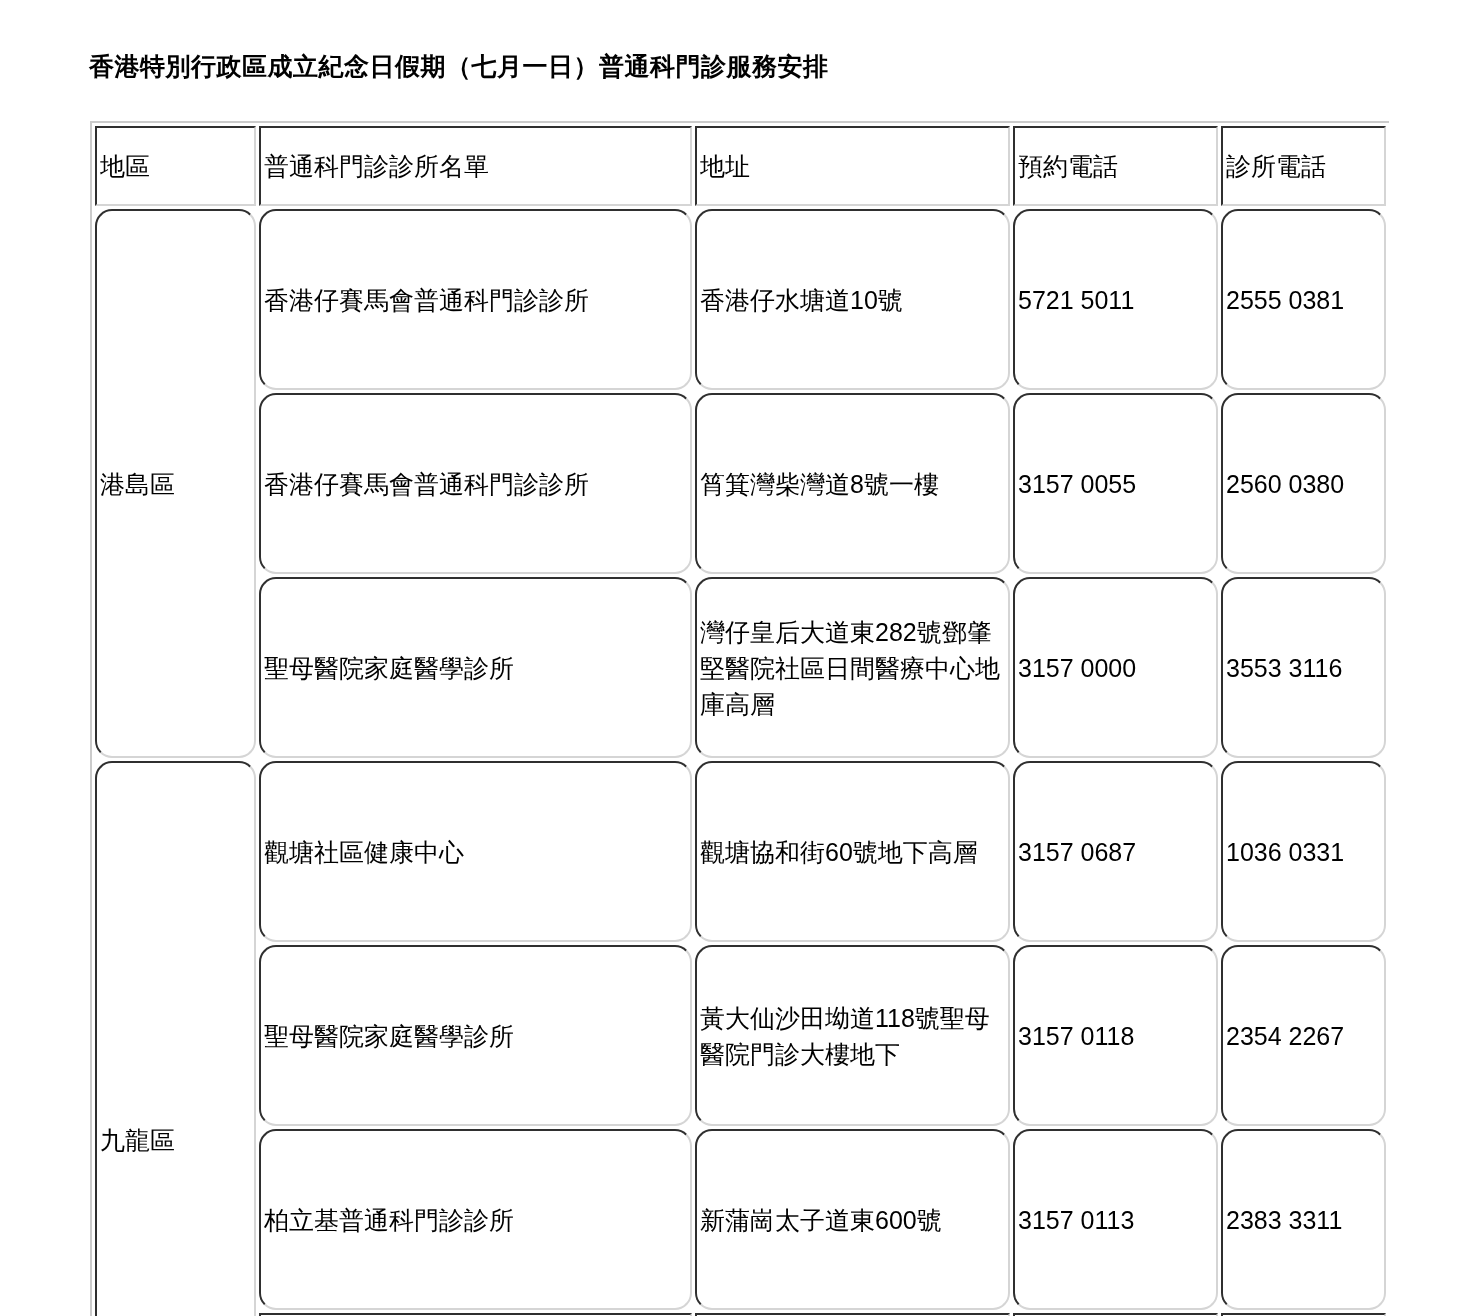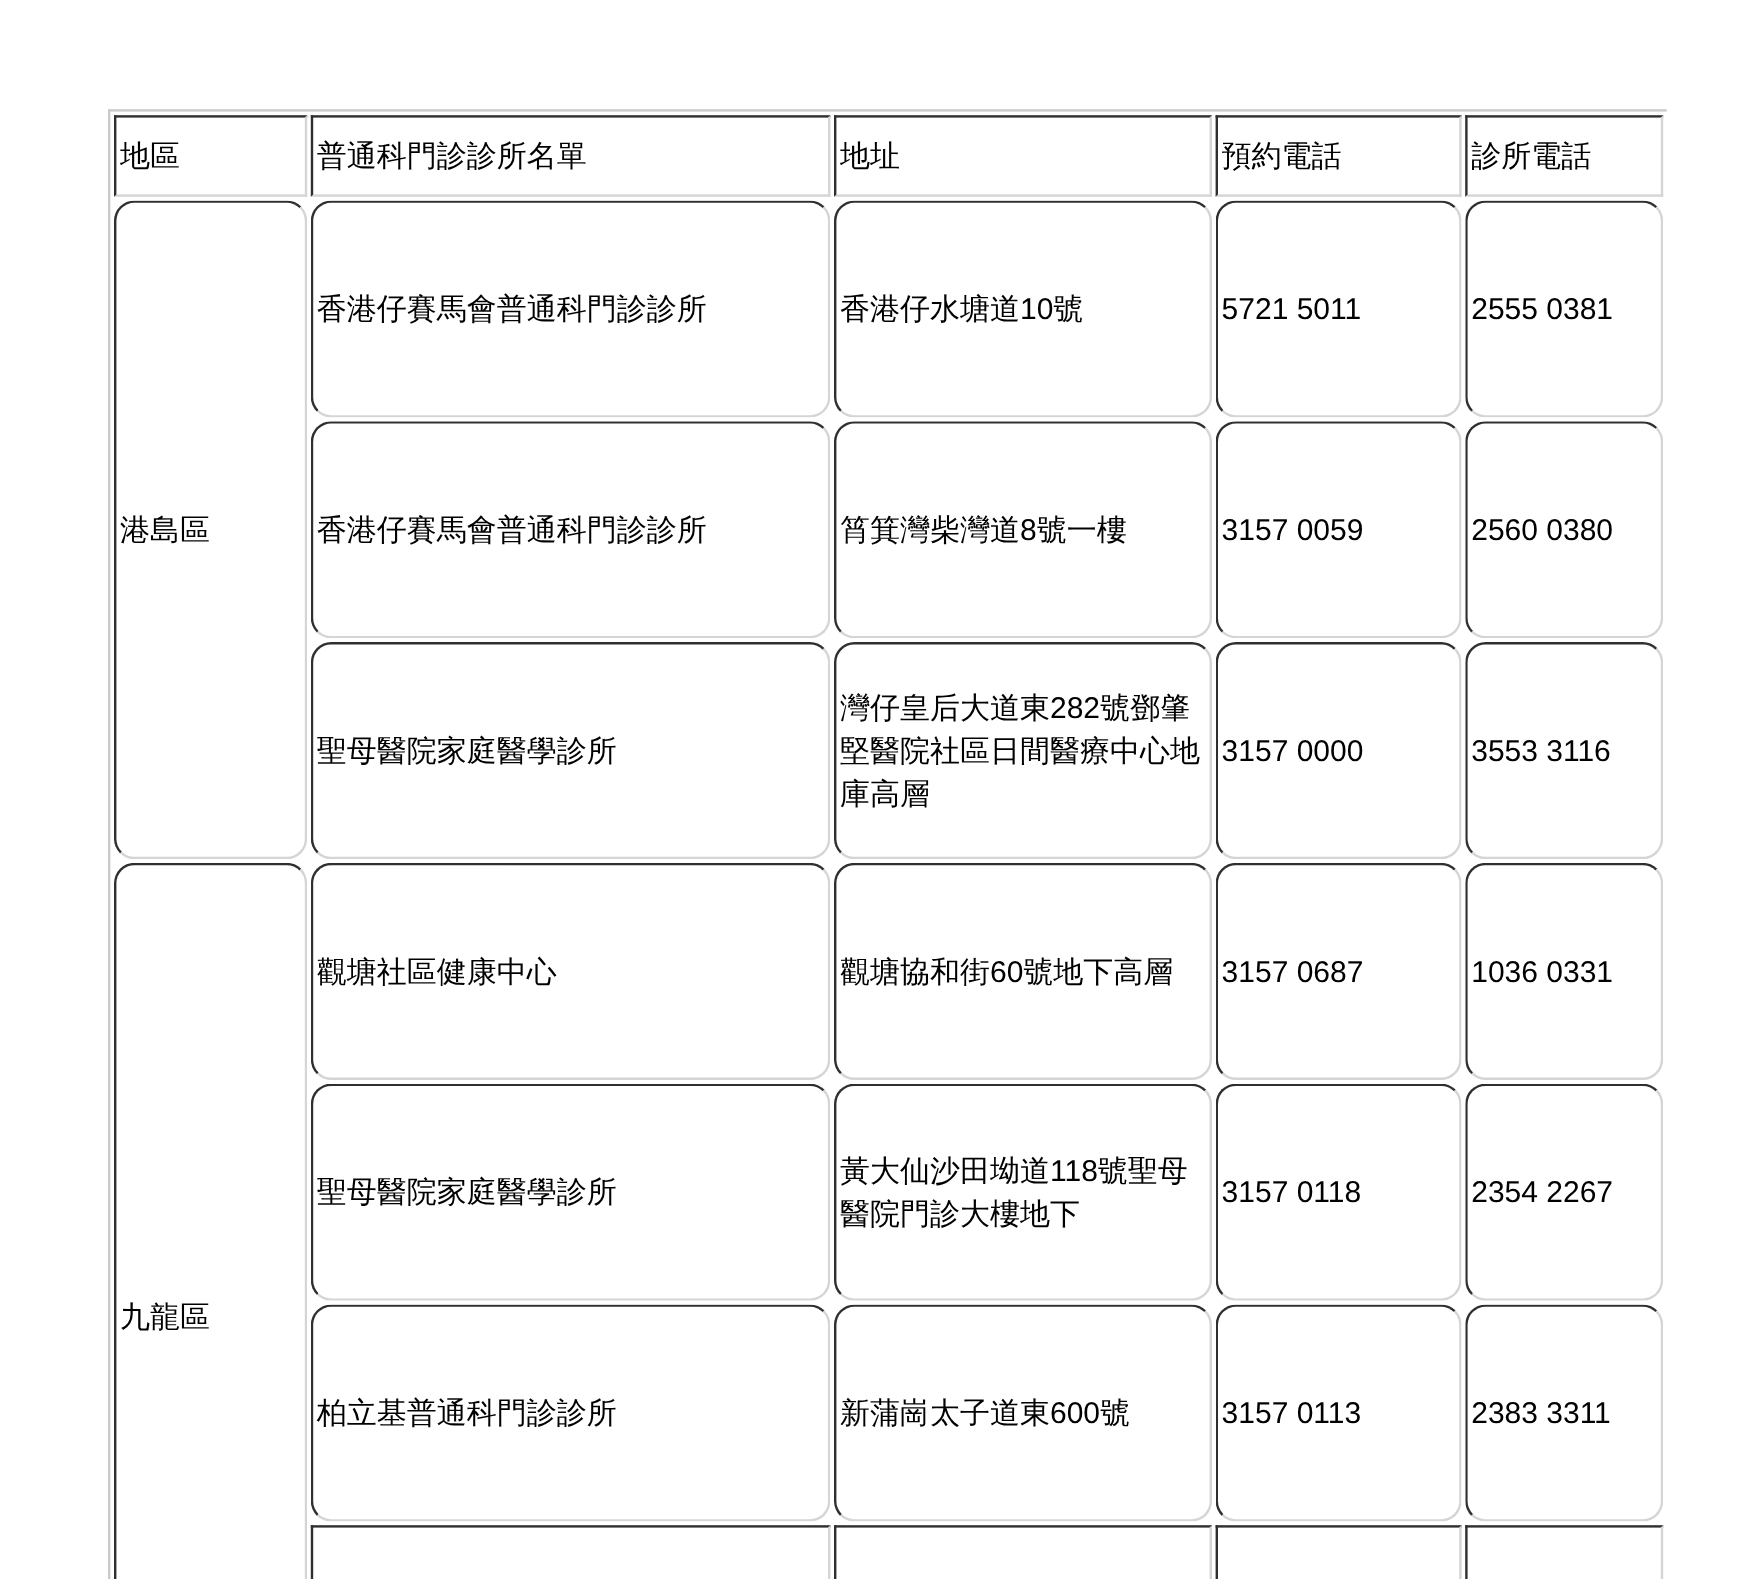--- a/index.html
+++ b/index.html
@@ -48,30 +48,31 @@
     border-right: 2px solid #d5d5d5;
     padding: 1px 3px;
     font-size: 25px;
     font-weight: normal;
     line-height: 36px;
     text-align: left;
     vertical-align: middle;
     overflow: hidden;
     word-break: break-all;
   }
-  tr.header-row th { height: 68px; }
+  tr.header-row th { height: 80px; }
   tr.data-row td { height: 181px; border-radius: 17px; }
   tr.clipped-row td { height: 205px; }
 </style>
 </head>
 <body>
 
 <div class="viewport">
   <div class="page">
 
+    <h1 class="title">香港特別行政區成立紀念日假期（七月一日）普通科門診服務安排</h1>
 
     <table class="gopc-table">
       <colgroup>
         <col style="width:161px">
         <col style="width:433px">
         <col style="width:315px">
         <col style="width:205px">
         <col style="width:165px">
       </colgroup>
       <tbody>
@@ -86,21 +87,21 @@
         <tr class="data-row">
           <td rowspan="3">港島區</td>
           <td>香港仔賽馬會普通科門診診所</td>
           <td>香港仔水塘道10號</td>
           <td>5721 5011</td>
           <td>2555 0381</td>
         </tr>
         <tr class="data-row">
           <td>香港仔賽馬會普通科門診診所</td>
           <td>筲箕灣柴灣道8號一樓</td>
-          <td>3157 0059</td>
+          <td>3157 0055</td>
           <td>2560 0380</td>
         </tr>
         <tr class="data-row">
           <td>聖母醫院家庭醫學診所</td>
           <td>灣仔皇后大道東282號鄧肇堅醫院社區日間醫療中心地庫高層</td>
           <td>3157 0000</td>
           <td>3553 3116</td>
         </tr>
 
         <tr class="data-row">

